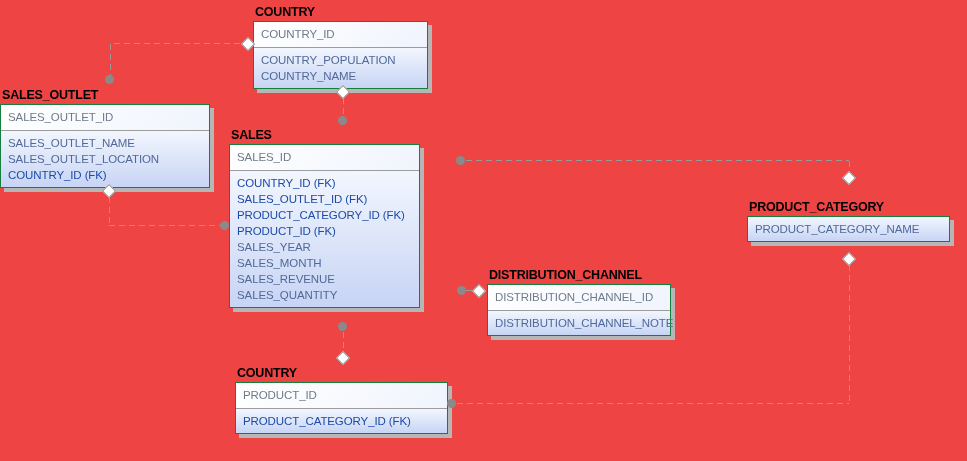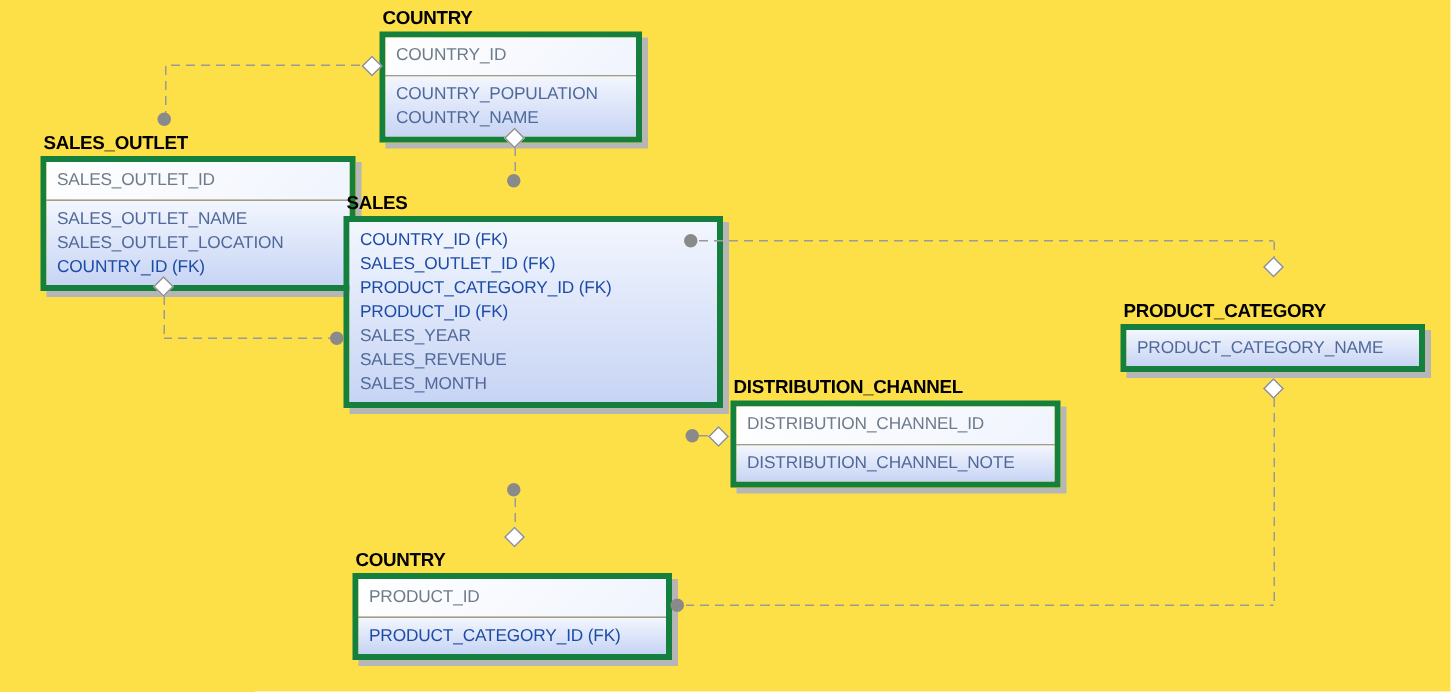--- a/index.html
+++ b/index.html
@@ -1,22 +1,22 @@
 <!DOCTYPE html>
 <html><head>
 <meta charset="utf-8">
 <style>
   html,body{margin:0;padding:0;background:#ffffff;}
-  .canvas{position:relative;width:967px;height:461px;background:#fde047;overflow:hidden;
+  .canvas{position:relative;width:967px;height:461px;background:#ef4444;overflow:hidden;
           font-family:"Liberation Sans", sans-serif;}
   
   .entity{position:absolute;}
   .etitle{position:absolute;bottom:100%;left:2px;margin-bottom:2px;
           font-size:12.5px;font-weight:bold;color:#000;white-space:nowrap;letter-spacing:-0.2px;}
-  .box{border:4px solid #15803d;box-shadow:4px 4px 0 0 #b6b6b6;}
+  .box{border:1px solid #15803d;box-shadow:4px 4px 0 0 #b6b6b6;}
   .hdr{background:linear-gradient(135deg,#ffffff 0%,#f0f4fd 100%);
        border-bottom:1px solid #9c9c9c;height:25px;}
   .hdr .row{line-height:25px;color:#6e7b8a;}
   .bdy{background:linear-gradient(to bottom,#f2f6fe 0%,#c7d4f4 100%);padding:4px 0;}
   .row{font-size:11.5px;line-height:16px;padding-left:7px;white-space:nowrap;color:#51699a;
        letter-spacing:-0.1px;}
   .row.fk{color:#1c4ba8;}
   
   .hdash{position:absolute;height:1px;
          background:repeating-linear-gradient(90deg,#9a9a9a 0,#9a9a9a 6px,transparent 6px,transparent 10px);}
@@ -37,50 +37,54 @@
       <div class="hdr">
         <div class="row">COUNTRY_ID</div>
       </div>
       <div class="bdy">
         <div class="row">COUNTRY_POPULATION</div>
         <div class="row">COUNTRY_NAME</div>
       </div>
     </div>
   </div>
 
-  <div class="entity" style="left:27px;top:104px;width:210px">
+  <div class="entity" style="left:0;top:104px;width:210px">
     <div class="etitle">SALES_OUTLET</div>
     <div class="box">
       <div class="hdr">
         <div class="row">SALES_OUTLET_ID</div>
       </div>
       <div class="bdy">
         <div class="row">SALES_OUTLET_NAME</div>
         <div class="row">SALES_OUTLET_LOCATION</div>
         <div class="row fk">COUNTRY_ID (FK)</div>
       </div>
     </div>
   </div>
 
-  <div class="entity" style="left:229px;top:144px;width:253px">
+  <div class="entity" style="left:229px;top:144px;width:191px">
     <div class="etitle">SALES</div>
     <div class="box">
+      <div class="hdr">
+        <div class="row">SALES_ID</div>
+      </div>
       <div class="bdy">
         <div class="row fk">COUNTRY_ID (FK)</div>
         <div class="row fk">SALES_OUTLET_ID (FK)</div>
         <div class="row fk">PRODUCT_CATEGORY_ID (FK)</div>
         <div class="row fk">PRODUCT_ID (FK)</div>
         <div class="row">SALES_YEAR</div>
+        <div class="row">SALES_MONTH</div>
         <div class="row">SALES_REVENUE</div>
-        <div class="row">SALES_MONTH</div>
+        <div class="row">SALES_QUANTITY</div>
       </div>
     </div>
   </div>
 
-  <div class="entity" style="left:487px;top:267px;width:220px">
+  <div class="entity" style="left:487px;top:284px;width:184px">
     <div class="etitle">DISTRIBUTION_CHANNEL</div>
     <div class="box">
       <div class="hdr">
         <div class="row">DISTRIBUTION_CHANNEL_ID</div>
       </div>
       <div class="bdy">
         <div class="row">DISTRIBUTION_CHANNEL_NOTE</div>
       </div>
     </div>
   </div>

